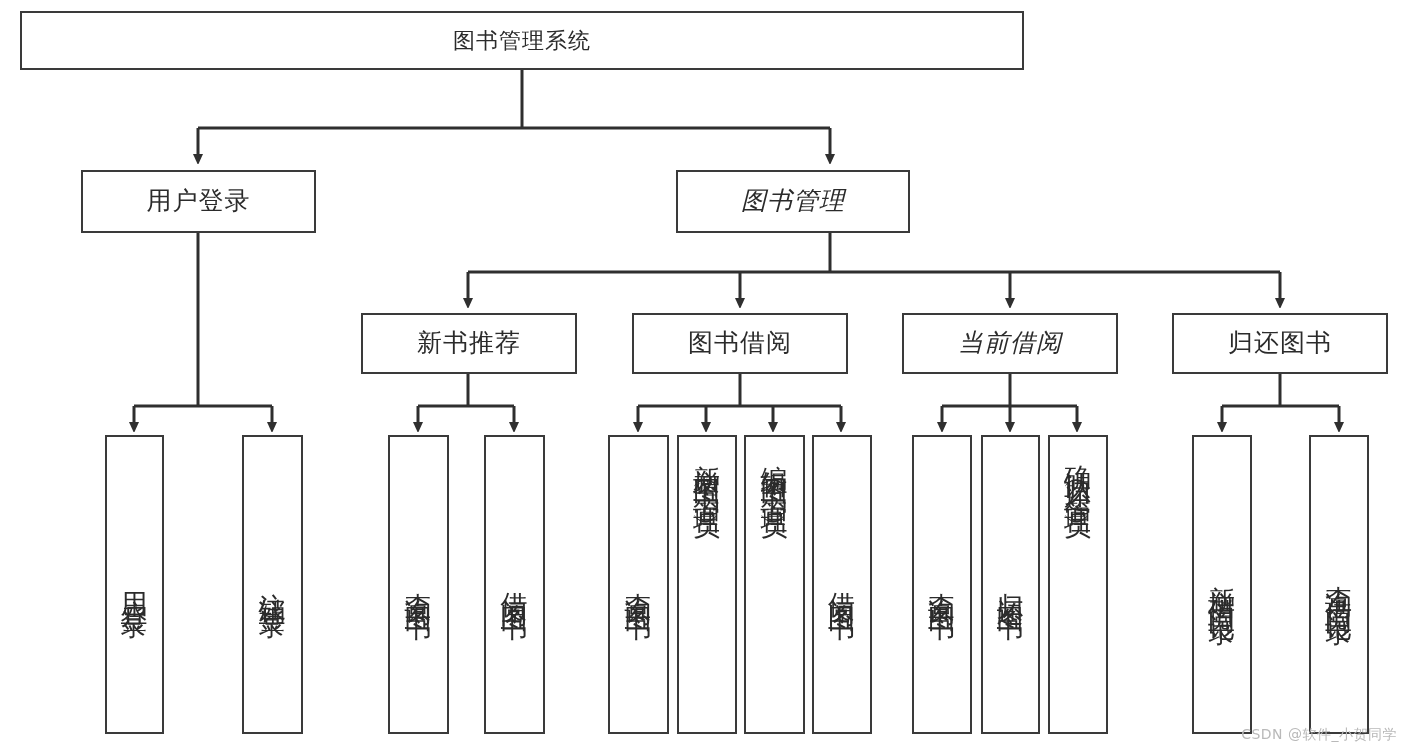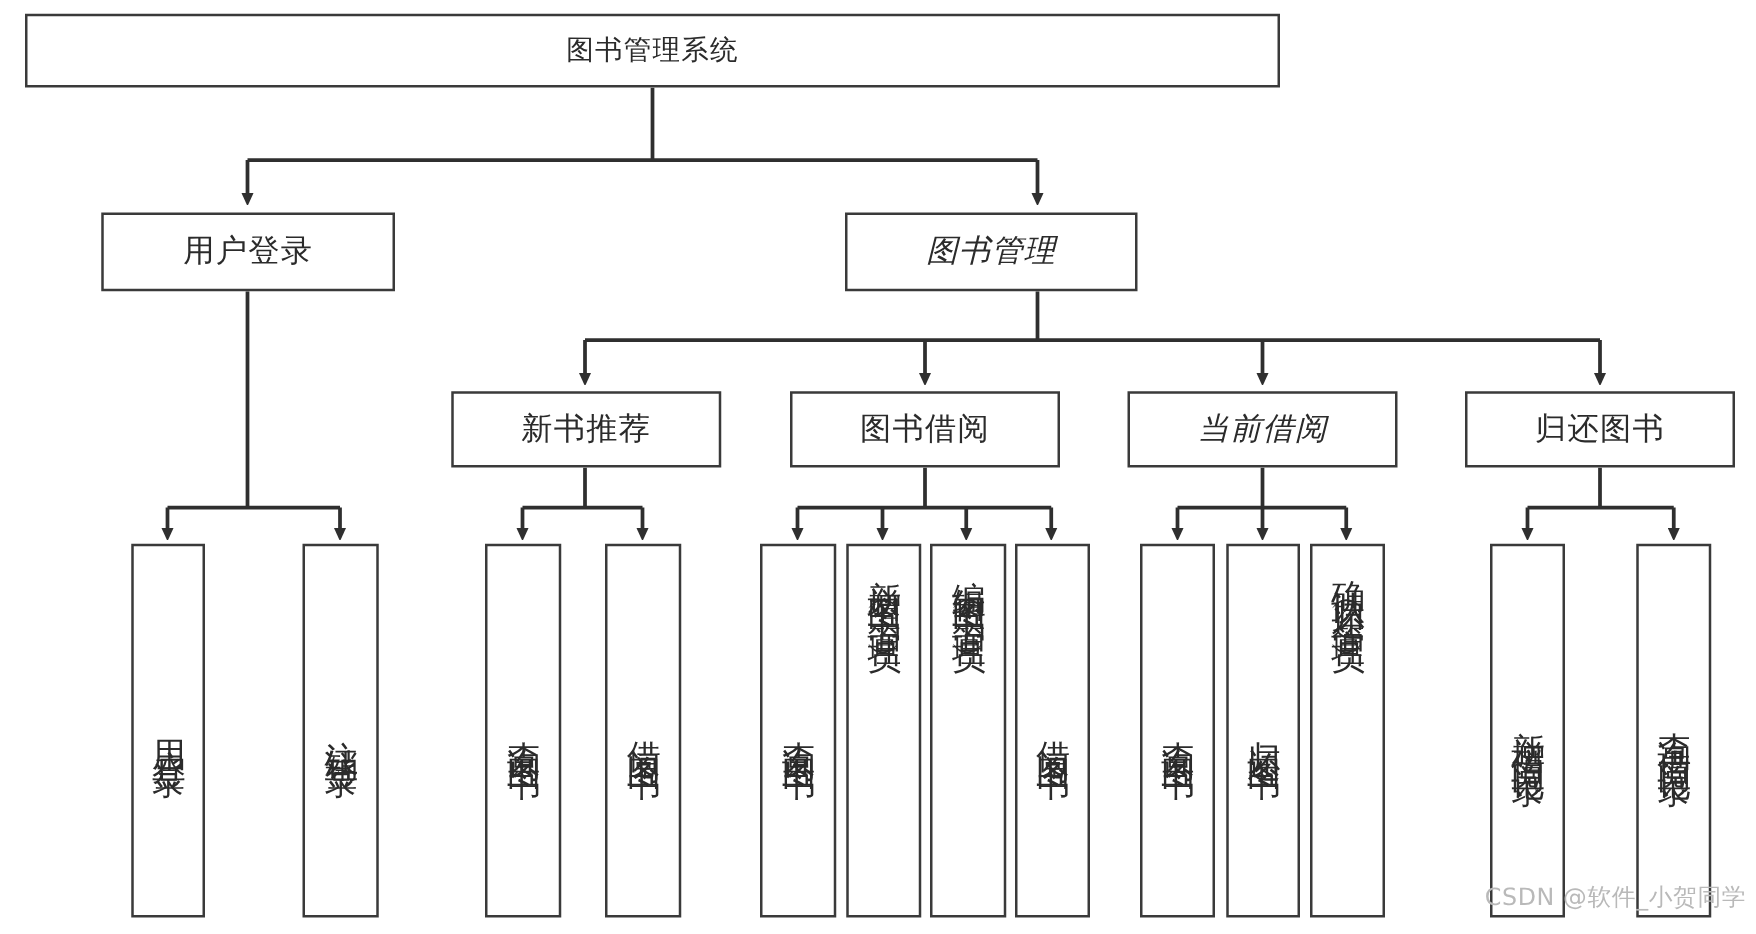--- a/index.html
+++ b/index.html
@@ -66,22 +66,22 @@
     white-space: nowrap;
   }
   
   .node.vert.center-text {
     align-items: center;
     padding-top: 0;
   }
   #watermark {
     position: absolute;
     right: 8px;
-    bottom: 16px;
-    font-size: 19px;
+    bottom: 3px;
+    font-size: 14px;
     color: #b9b9b9;
     z-index: 5;
     white-space: nowrap;
     letter-spacing: 0.5px;
   }
 </style>
 </head>
 <body>
 
 <div id="diagram-root">

